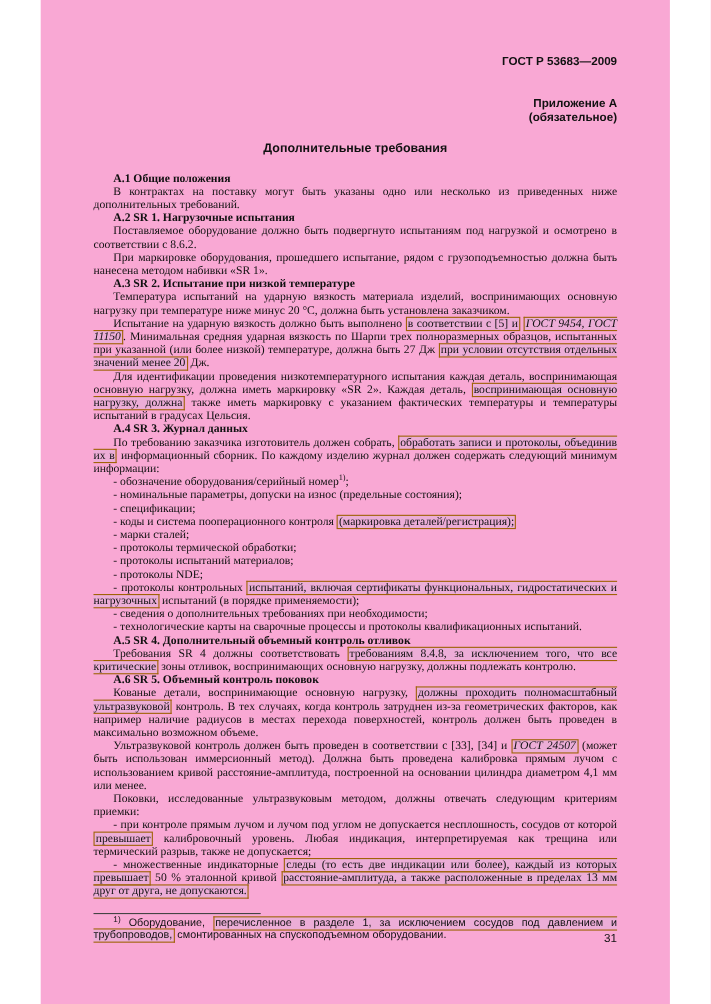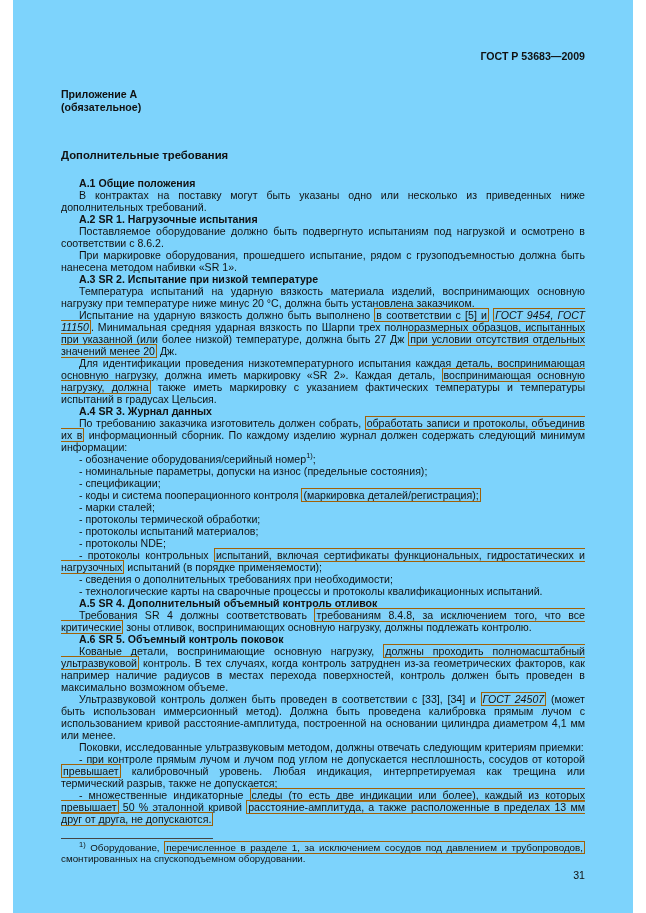--- a/index.html
+++ b/index.html
@@ -1,38 +1,38 @@
 <!DOCTYPE html>
 <html><head>
 <meta charset="utf-8">
 <style>
   * { margin:0; padding:0; box-sizing:border-box; }
   html, body { background:#ffffff; }
   .page {
-    width:620px; height:913px; margin:0 auto; position:relative;
-    background:#7dd3fc; color:#111;
+    width:572px; height:913px; margin:0 auto; position:relative;
+    background:#f9a8d4; color:#111;
     font-family:"Liberation Sans", sans-serif;
     font-size:10.6px; line-height:12px;
     padding:50px 48px 0 48px; overflow:hidden;
   }
   .doc-header { text-align:right; font-weight:bold; margin-bottom:26px; }
-  .appendix { text-align:left; font-weight:bold; line-height:12.5px; margin-bottom:36px; }
-  .doc-title { text-align:left; font-weight:bold; font-size:11.3px; margin-bottom:16px; }
-  .body p { margin:0; text-indent:18px; text-align:justify; }
+  .appendix { text-align:right; font-weight:bold; line-height:12.5px; margin-bottom:16px; }
+  .doc-title { text-align:center; font-weight:bold; font-size:11.3px; margin-bottom:16px; }
+  .body p { margin:0; text-indent:18px; text-align:justify;font-family:Liberation Serif, serif; }
   p.heading { font-weight:bold; }
   .i { font-style:italic; }
   .sup { vertical-align:super; font-size:7.5px; line-height:0; }
   .hl {
     border:1px solid #a16207;
     background:rgba(166,203,231,0.14);
     padding:0 1px;
   }
   .footnote-rule { width:152px; border-top:1px solid #444; margin:13px 0 3px 0; }
   .footnote { font-size:9.8px; line-height:11.4px; text-indent:18px; text-align:justify; }
-  .page-number { position:absolute; right:48px; bottom:32px; }
+  .page-number { position:absolute; right:48px; bottom:54px; }
 </style>
 </head>
 <body>
 
 <div class="page">
 
   <div class="doc-header">ГОСТ Р 53683—2009</div>
 
   <div class="appendix">
     <div>Приложение А</div>

